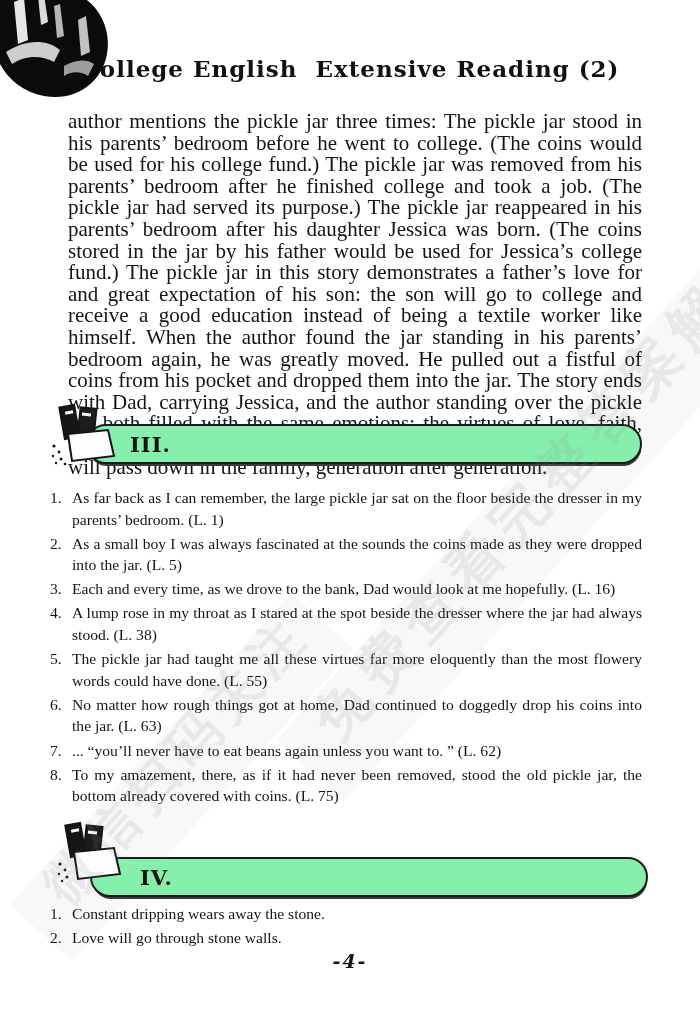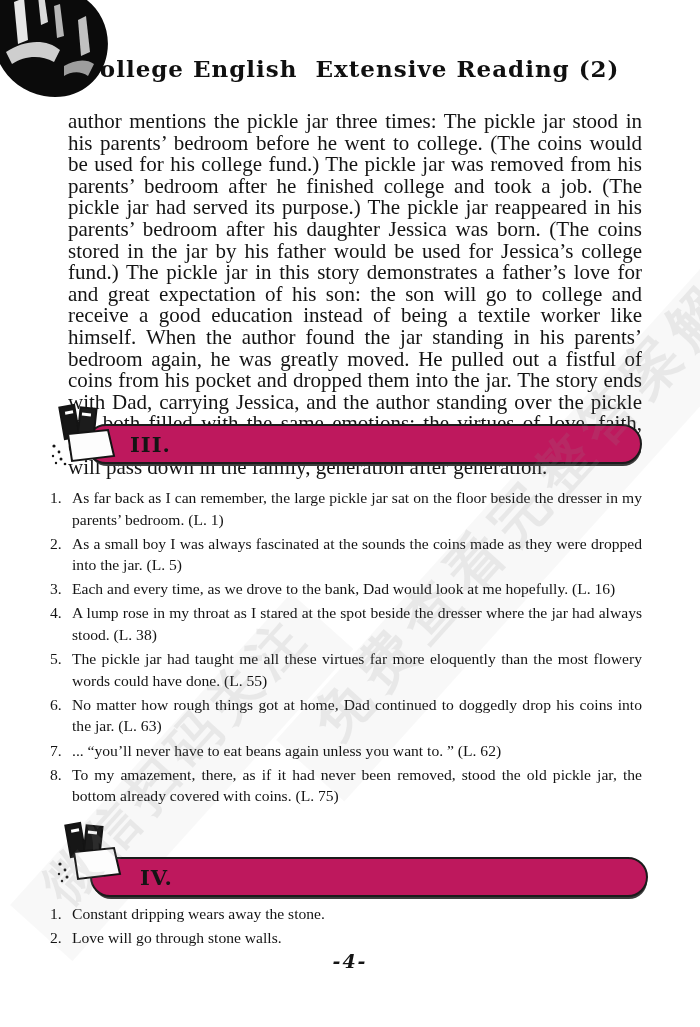--- a/index.html
+++ b/index.html
@@ -25,21 +25,21 @@
   
   .paragraph{
     top:111px;left:68px;width:574px;
     font-size:21px;line-height:21.6px;text-align:justify;
   }
 
   
   .banner-pill{
     position:absolute;height:36px;
     border:2px solid #1b1b1b;border-radius:20px;
-    background:#be185d;display:flex;align-items:center;
+    background:#86efac;display:flex;align-items:center;
     box-shadow:1px 4px 0 -2px #3c3c3c;
     z-index:1;
   }
   .banner-pill .section-number{
     font-family:"DejaVu Serif", serif;font-weight:bold;font-size:21px;
     margin-right:9px;letter-spacing:1px;
   }
   .banner-pill .section-title{
     font-family:"Liberation Sans", sans-serif;
     font-style:italic;font-weight:bold;font-size:19px;

